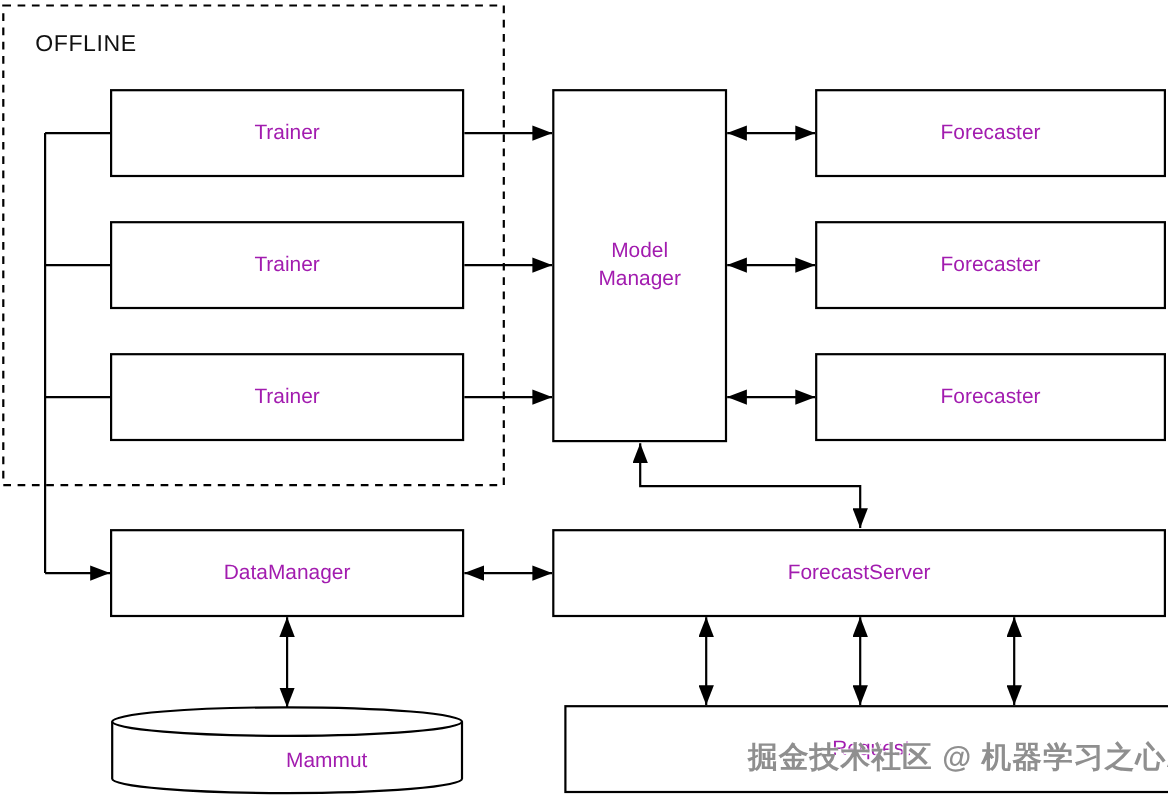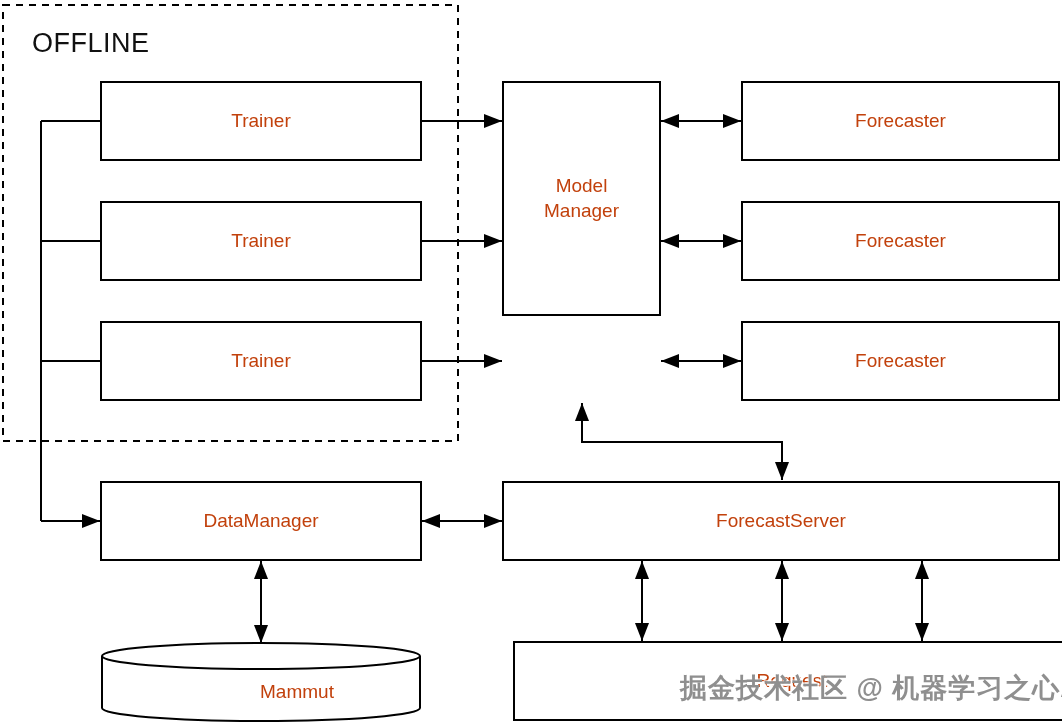--- a/index.html
+++ b/index.html
@@ -25,37 +25,37 @@
   .node {
     position: absolute;
     box-sizing: border-box;
     border: 2px solid #000;
     background: #fff;
     display: flex;
     align-items: center;
     justify-content: center;
     font-size: 19px;
     line-height: 1.3;
-    color: #c2410c;
+    color: #a21caf;
     text-align: center;
   }
   .node--plain {
     border: none;
     background: transparent;
     margin-left: 36px;
   }
   .label-narrow {
     display: inline-block;
     max-width: 100px;
   }
   #offline-label {
     position: absolute;
     left: 32px;
     top: 28px;
-    font-size: 27px;
+    font-size: 21px;
     color: #111111;
     letter-spacing: 0.5px;
   }
   #watermark {
     position: absolute;
     left: 680px;
     top: 670px;
     font-size: 27px;
     font-weight: bold;
     letter-spacing: 1px;
@@ -111,21 +111,21 @@
   <div class="node" style="left:100px;top:81px;width:322px;height:80px;">
     <span>Trainer</span>
   </div>
   <div class="node" style="left:100px;top:201px;width:322px;height:80px;">
     <span>Trainer</span>
   </div>
   <div class="node" style="left:100px;top:321px;width:322px;height:80px;">
     <span>Trainer</span>
   </div>
 
-  <div class="node" style="left:502px;top:81px;width:159px;height:235px;text-align:center;">
+  <div class="node" style="left:502px;top:81px;width:159px;height:321px;text-align:center;">
     <span class="label-narrow">Model Manager</span>
   </div>
 
   <div class="node" style="left:741px;top:81px;width:319px;height:80px;">
     <span>Forecaster</span>
   </div>
   <div class="node" style="left:741px;top:201px;width:319px;height:80px;">
     <span>Forecaster</span>
   </div>
   <div class="node" style="left:741px;top:321px;width:319px;height:80px;">

